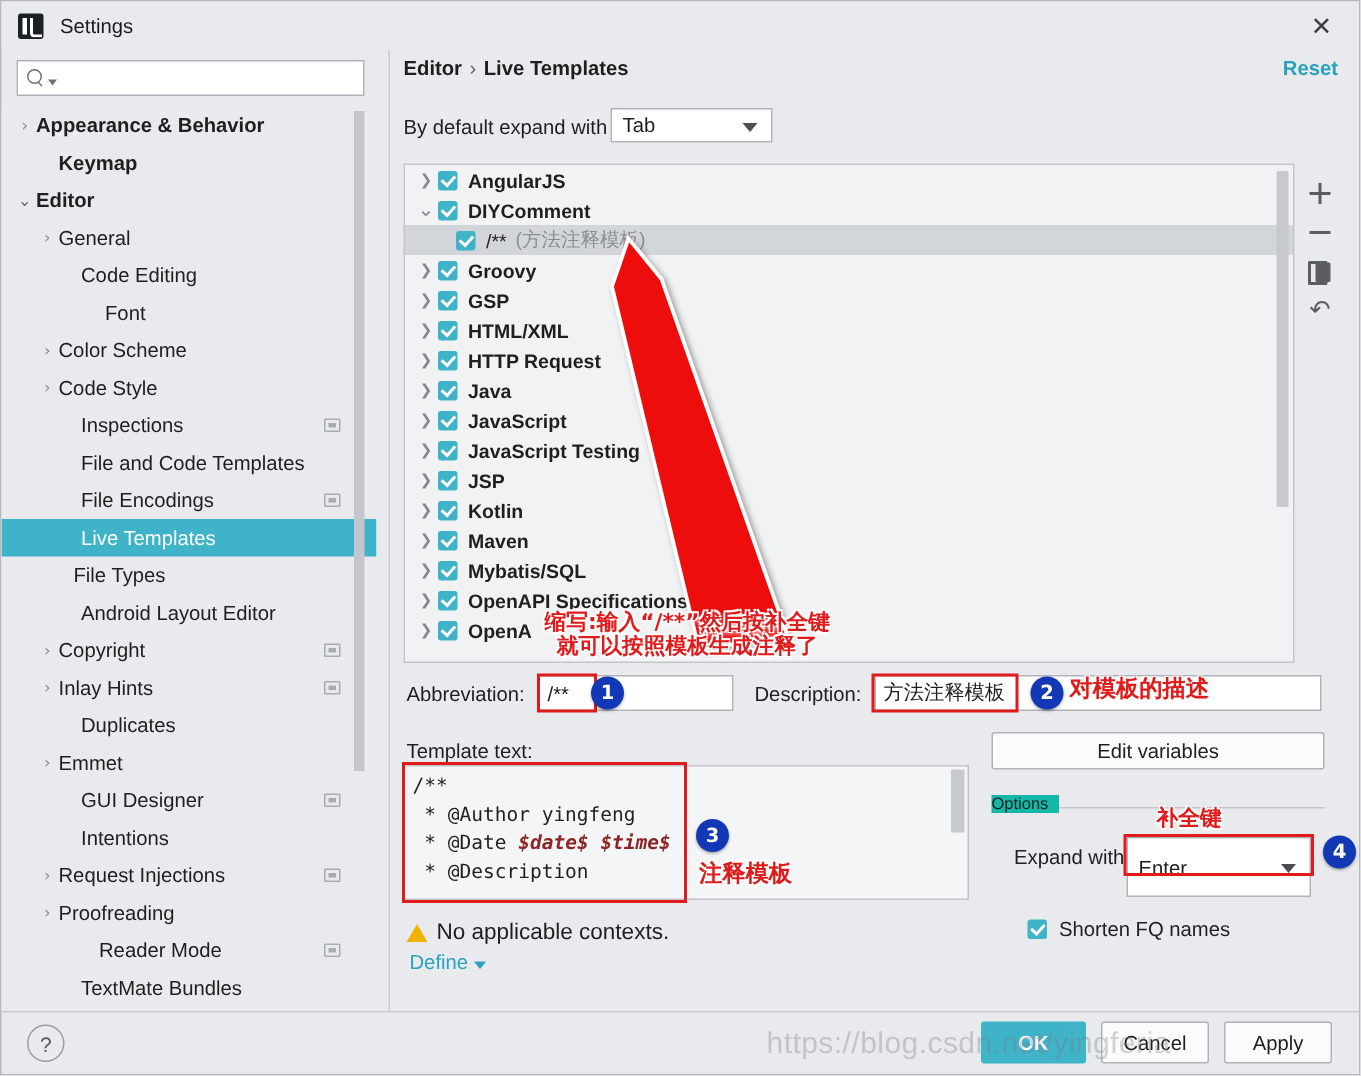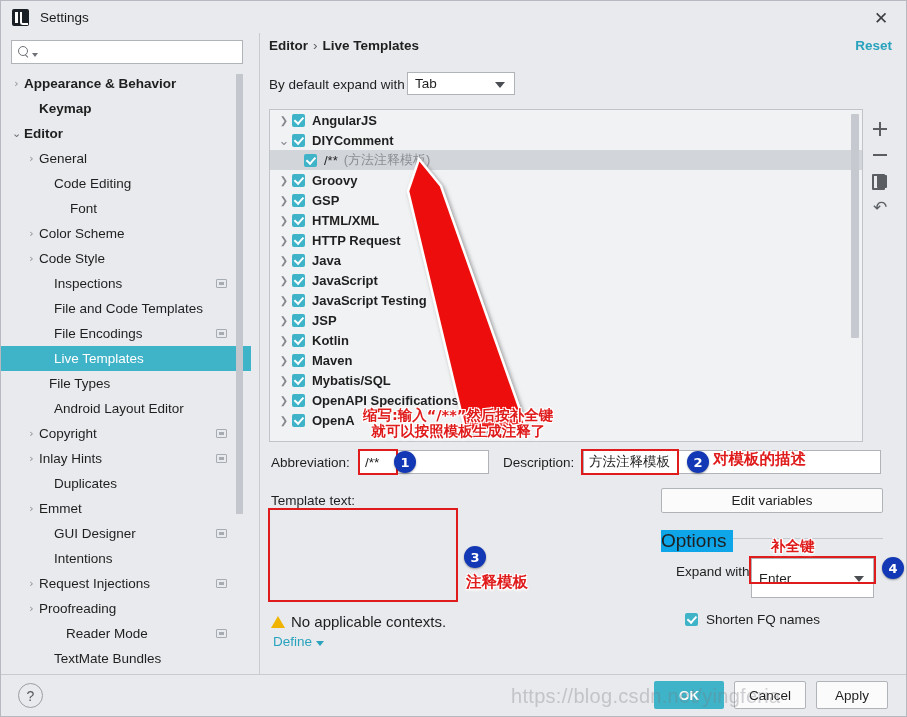--- a/index.html
+++ b/index.html
@@ -266,21 +266,21 @@
   
   .edit-vars-btn {
     position: absolute; left: 660px; top: 487px;
     width: 222px; height: 25px;
     background: #fbfbfc; border: 1px solid #b0b3b8; border-radius: 2px;
     display: flex; align-items: center; justify-content: center;
     font-size: 13.5px; color: #1f1f1f; cursor: pointer;
   }
   .opt-title {
     position: absolute; left: 660px; top: 529px;
-    font-size: 19px; color: #1f1f1f; background: #0ea5e9;
+    font-size: 11px; color: #1f1f1f; background: #14b8a6;
     padding-right: 7px; z-index: 2;
   }
   .opt-rule {
     position: absolute; left: 660px; top: 537px;
     width: 222px; height: 1px; background: #c5c9ce;
   }
   .opt-expand-label {
     position: absolute; left: 675px; top: 563px;
     font-size: 13.5px; color: #1f1f1f;
   }
@@ -616,20 +616,27 @@
   <div class="fld-label" id="abbrev-label">Abbreviation:</div>
   <div class="txtfield" id="abbrev-input">
     <span>/**</span>
   </div>
   <div class="fld-label" id="desc-label">Description:</div>
   <div class="txtfield" id="desc-input">
     <span>方法注释模板</span>
   </div>
 
   <div class="fld-label" id="tmpltext-label">Template text:</div>
+  <div class="code-area">
+    <div class="code-inner"><span>/**</span>
+<span> * @Author yingfeng</span>
+<span> * @Date </span><span class="code-var">$date$</span> <span class="code-var">$time$</span>
+<span> * @Description</span></div>
+    <div class="ca-scroll"></div>
+  </div>
 
   <div class="warn-row">
     <span class="warn-tri"></span>
     <span class="warn-text">No applicable contexts.</span>
   </div>
   <div class="define-link"><span>Define</span><span class="dcaret"></span></div>
 
   <div class="edit-vars-btn">Edit variables</div>
   <div class="opt-rule"></div>
   <div class="opt-title">Options</div>

